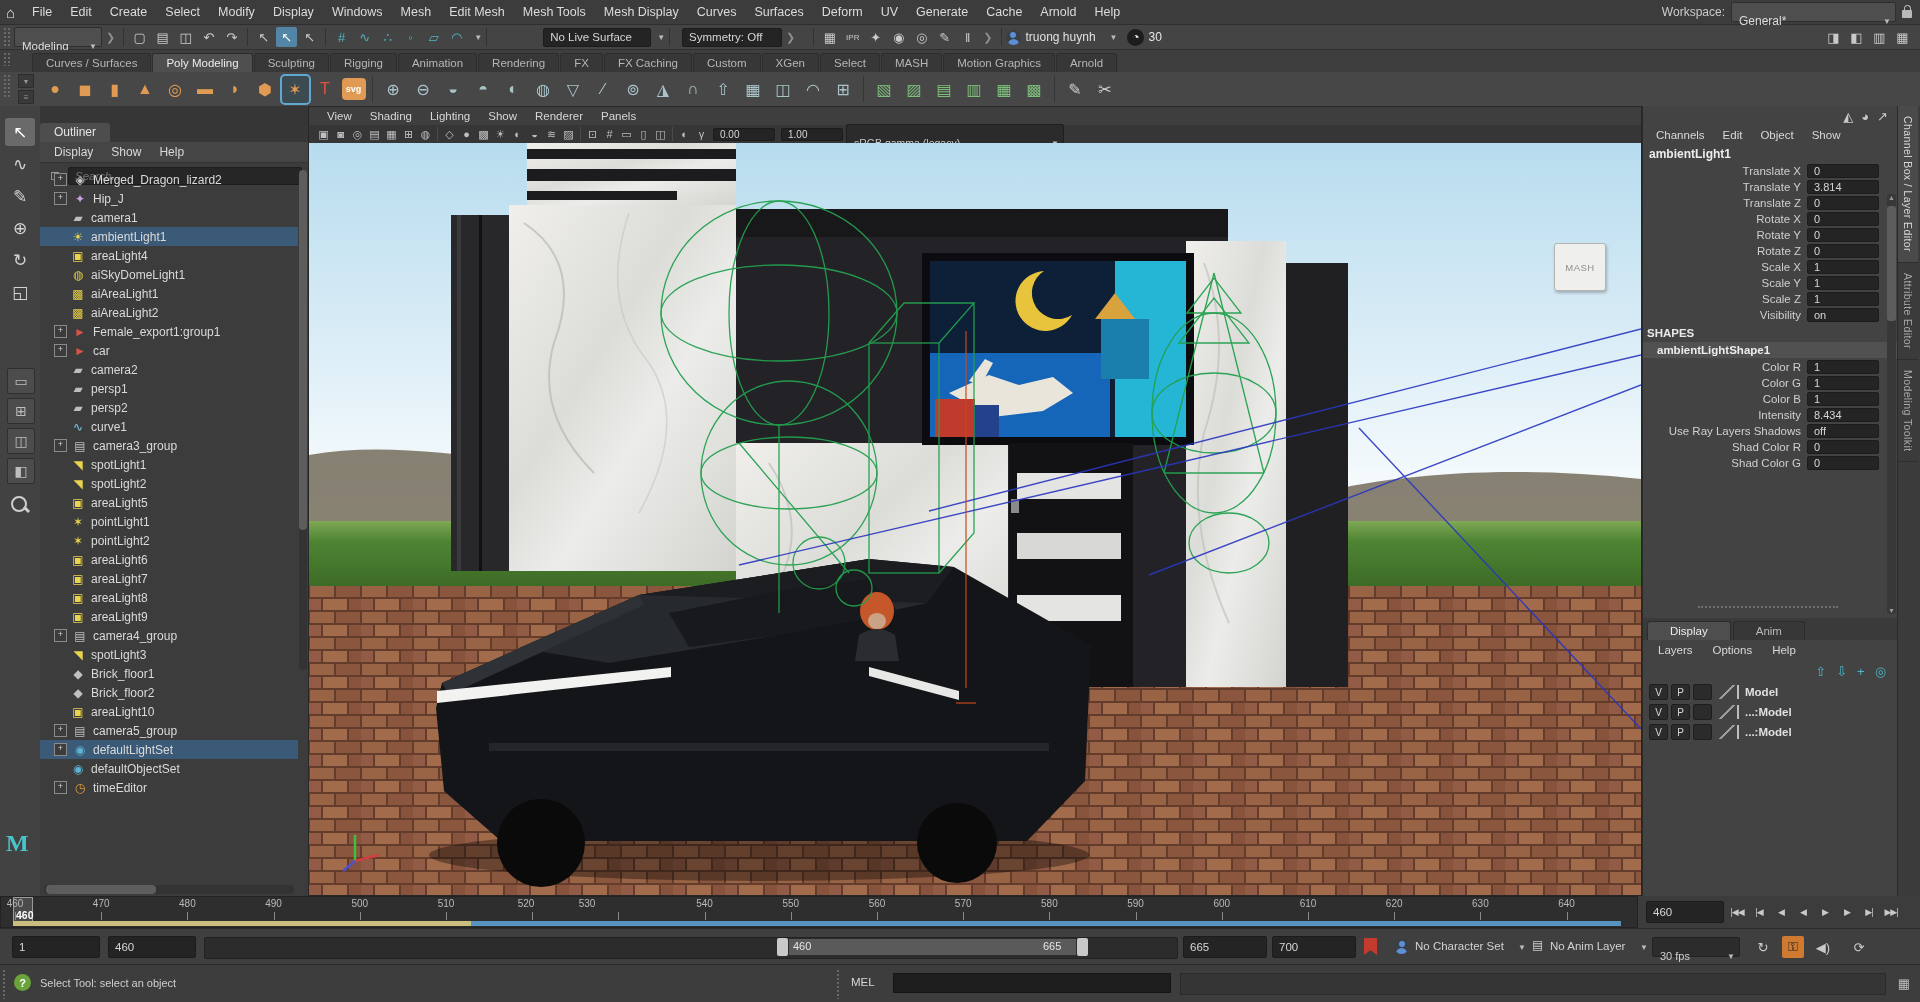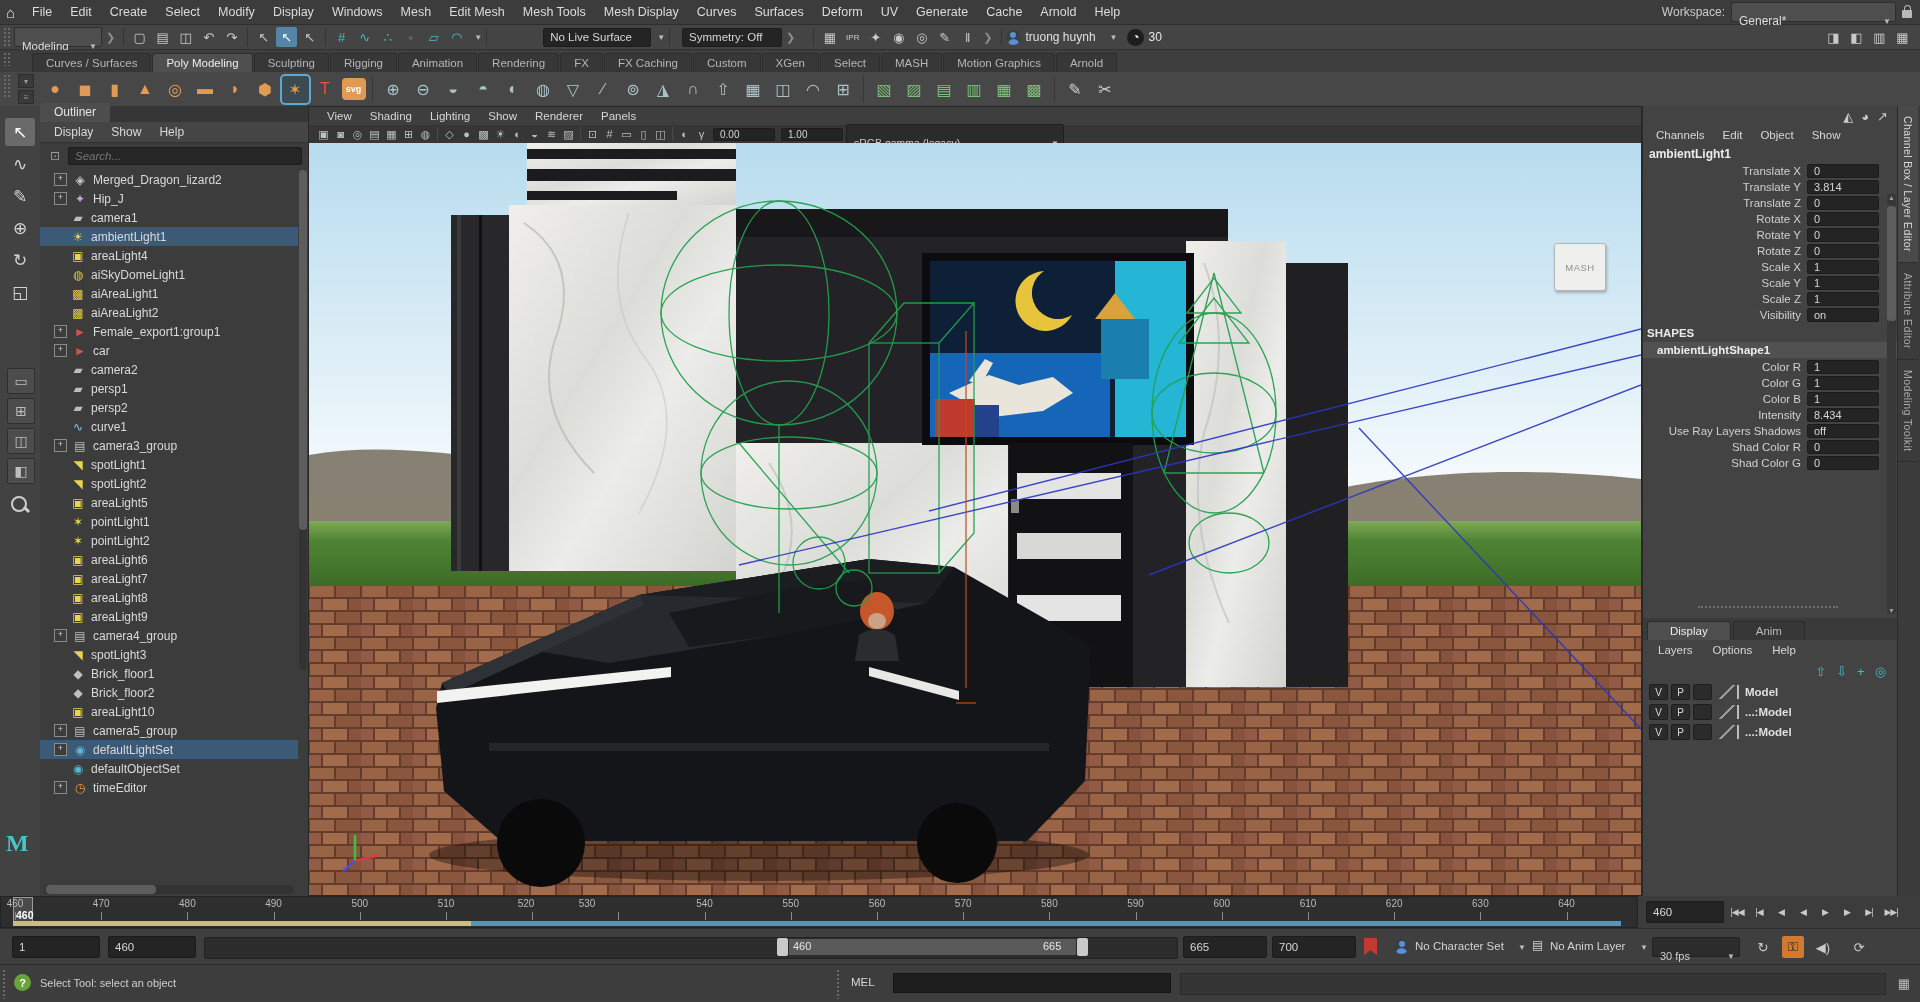--- a/index.html
+++ b/index.html
@@ -62,21 +62,21 @@
   .tool.active{background:#6a6a6a;color:#fff;}
   .layoutbtn{position:absolute;left:7px;width:26px;height:24px;background:#4c4c4c;border:1px solid #2f2f2f;
              color:#bdbdbd;font-size:14px;display:flex;align-items:center;justify-content:center;border-radius:2px;}
   .mag{position:absolute;left:9px;width:22px;height:22px;}
   .mag:before{content:"";position:absolute;left:2px;top:2px;width:12px;height:12px;border:2.5px solid #cfcfcf;border-radius:50%;}
   .mag:after{content:"";position:absolute;left:14px;top:14px;width:7px;height:3px;background:#cfcfcf;transform:rotate(45deg);}
   #maya-logo{position:absolute;left:6px;bottom:40px;width:28px;height:26px;color:#49c4c9;font-weight:bold;
              font-size:24px;font-family:"Liberation Serif","DejaVu Serif",serif;}
   
   #outliner{left:40px;top:106px;width:268px;height:790px;background:#3c3c3c;border-right:1px solid #2a2a2a;}
-  #outliner-tabrow{height:16px;background:#363636;display:flex;align-items:flex-end;}
+  #outliner-tabrow{height:36px;background:#363636;display:flex;align-items:flex-end;}
   #outliner-tab{background:#4d4d4d;color:#e4e4e4;padding:2px 14px 3px;font-size:12px;border-radius:3px 3px 0 0;}
   #outliner-menus{height:20px;background:#454545;display:flex;align-items:center;gap:2px;padding-left:6px;
                   border-bottom:1px solid #333;}
   .omenu{padding:0 8px;font-size:12px;color:#d8d8d8;}
   #outliner-search{height:22px;display:flex;align-items:center;gap:4px;padding:2px 6px;}
   #outliner-search .sic{width:18px;height:16px;color:#9a9a9a;font-size:12px;display:flex;align-items:center;justify-content:center;}
   #outliner-search input{flex:1;height:16px;background:#262626;border:1px solid #1d1d1d;color:#bbb;
                          font-style:italic;font-size:11.5px;padding:0 6px;outline:none;border-radius:2px;}
   #outliner-list{position:absolute;top:64px;left:0;right:10px;bottom:14px;overflow:hidden;}
   .orow{height:19px;display:flex;align-items:center;padding-left:14px;font-size:12px;color:#dadada;white-space:nowrap;}

